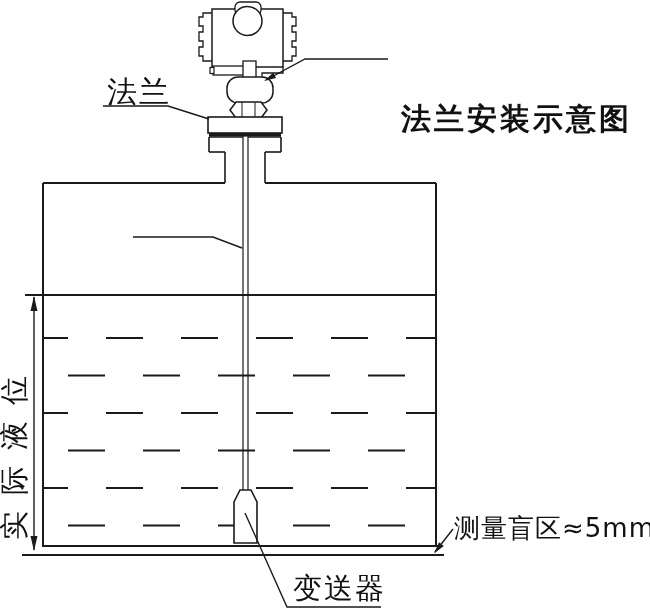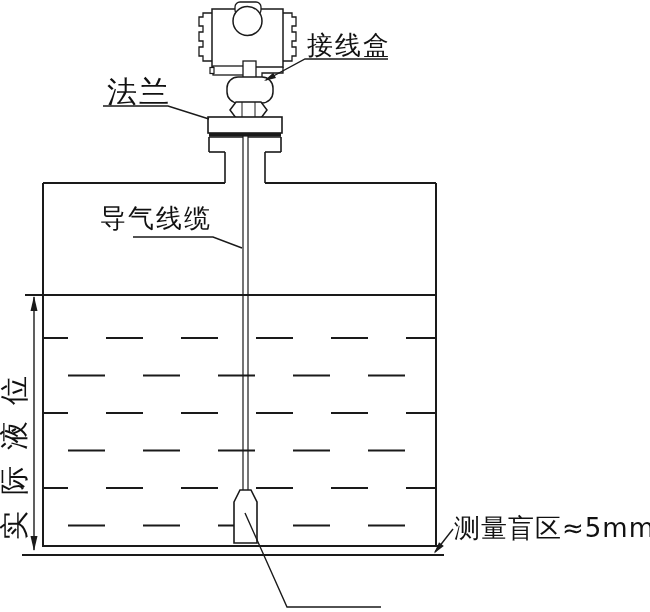--- a/index.html
+++ b/index.html
@@ -104,19 +104,19 @@
 
       <g>
         <line x1="34" y1="297" x2="34" y2="550" stroke-width="1.4"></line>
         <polygon fill="#1a1a1a" stroke="none" points="34,296 30.5,311 37.5,311"></polygon>
         <polygon fill="#1a1a1a" stroke="none" points="34,551 30.5,536 37.5,536"></polygon>
       </g>
 
     </g>
   </svg>
 
-  <div class="lbl lbl-junction">接线盒</div>
+  <div class="lbl lbl-title">法兰安装示意图</div>
   <div class="lbl lbl-flange">法兰</div>
-  <div class="lbl lbl-cable">导气线缆</div>
   <div class="lbl lbl-level">实际液位</div>
   <div class="lbl lbl-blind">测量盲区≈5mm</div>
+  <div class="lbl lbl-transmitter">变送器</div>
 
 </div>
 
 </body></html>

